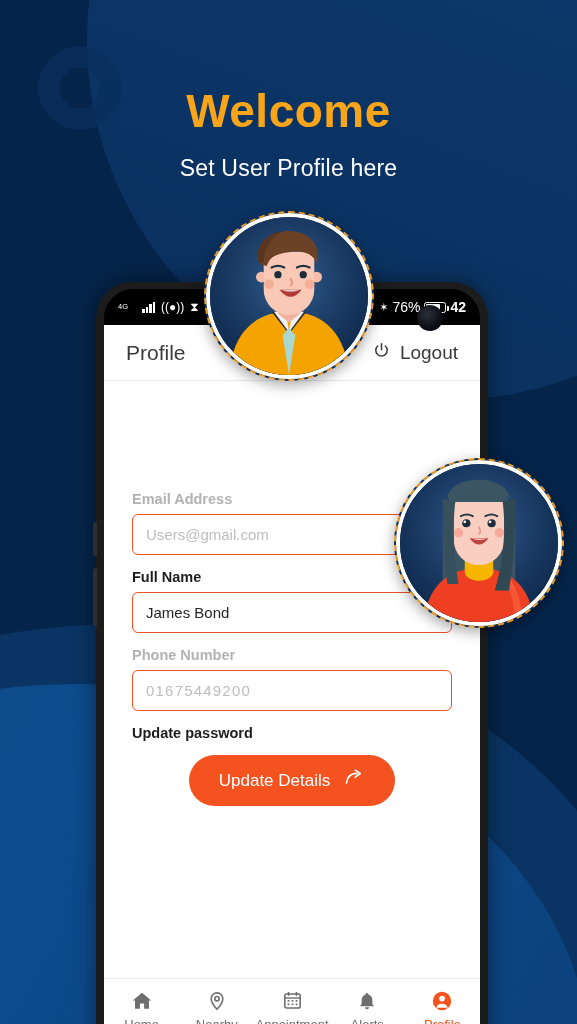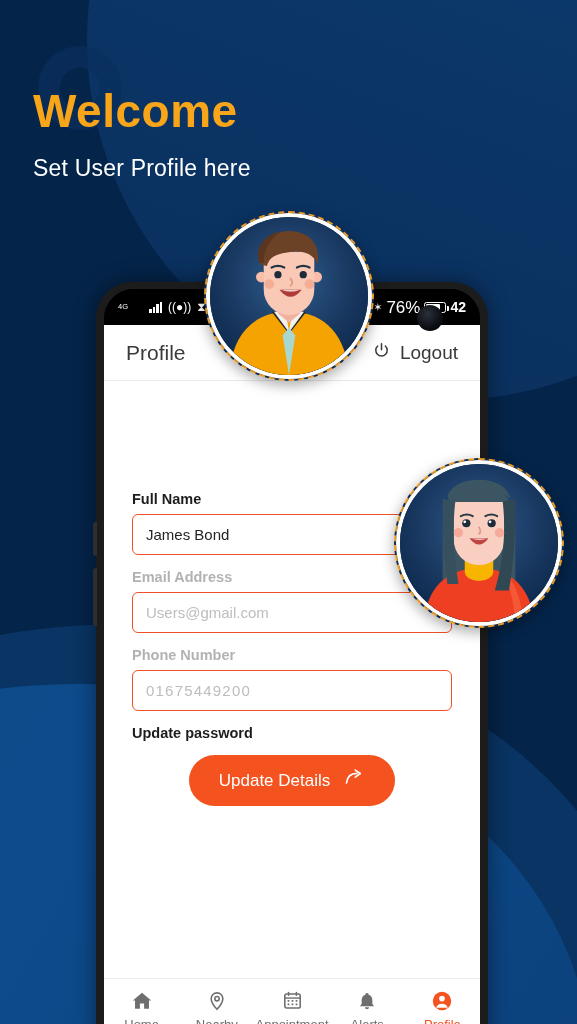--- a/index.html
+++ b/index.html
@@ -43,22 +43,22 @@
     left: -430px; bottom: -420px;
     width: 1020px; height: 760px;
     border-radius: 50%;
     background: linear-gradient(120deg, #0e4a86 0%, #0d4b8c 40%, #0b3f78 100%);
   }
 
   
   .headings {
     position: absolute;
     top: 86px; left: 0; right: 0;
+    text-align: center;
     z-index: 6;
-    margin-left: 33px;
   }
   .welcome {
     font-size: 46px;
     font-weight: bold;
     color: #f9a51a;
     letter-spacing: .5px;
     line-height: 1.1;
   }
   .subtitle {
     margin-top: 18px;
@@ -118,21 +118,21 @@
   }
   .sb-left, .sb-right { display: flex; align-items: center; gap: 6px; }
   .sb-right { gap: 4px; }
   .glyph { display: inline-block; line-height: 1; }
   .bars { display: flex; align-items: flex-end; gap: 1px; height: 11px; }
   .bars i { display: block; width: 2.5px; background: #fff; }
   .bars i:nth-child(1) { height: 4px; }
   .bars i:nth-child(2) { height: 6px; }
   .bars i:nth-child(3) { height: 8.5px; }
   .bars i:nth-child(4) { height: 11px; }
-  .net-label { font-size: 7.5px; line-height: 1; margin-right: 15px; }
+  .net-label { font-size: 7.5px; line-height: 1; margin-right: 8px; }
   .battery {
     position: relative;
     width: 22px; height: 11px;
     border: 1.5px solid #fff;
     border-radius: 2.5px;
   }
   .battery::after {
     content: ""; position: absolute;
     right: -4px; top: 3px;
     width: 2px; height: 5px;
@@ -299,21 +299,21 @@
               <i></i>
               <i></i>
               <i></i>
               <i></i>
             </span>
           <span class="glyph" style="font-size:12px">((●))</span>
           <span class="glyph" style="font-size:12px">⧗</span>
         </div>
         <div class="sb-right">
           <span class="glyph" style="font-size:11px">✶</span>
-          <span class="glyph" style="font-size:17px">76%</span>
+          <span class="glyph" style="font-size:14px">76%</span>
           <span class="battery">
               <span></span>
             </span>
           <span class="sb-time">42</span>
         </div>
       </div>
       <div class="notch-cam"></div>
 
       <div class="screen">
 
@@ -326,27 +326,27 @@
                 <path d="M7.2 6.3 A7.2 7.2 0 1 0 16.8 6.3"></path>
               </svg>
             </span>
             <span>Logout</span>
           </div>
         </div>
 
         <div class="form">
 
           <div class="field">
+            <div class="field-label muted">Email Address</div>
+            <div class="input placeholder">Users@gmail.com</div>
+          </div>
+
+          <div class="field">
             <div class="field-label">Full Name</div>
             <div class="input">James Bond</div>
-          </div>
-
-          <div class="field">
-            <div class="field-label muted">Email Address</div>
-            <div class="input placeholder">Users@gmail.com</div>
           </div>
 
           <div class="field">
             <div class="field-label muted">Phone Number</div>
             <div class="input placeholder phone-ph">01675449200</div>
           </div>
 
           <div class="field">
             <div class="field-label">Update password</div>
           </div>

